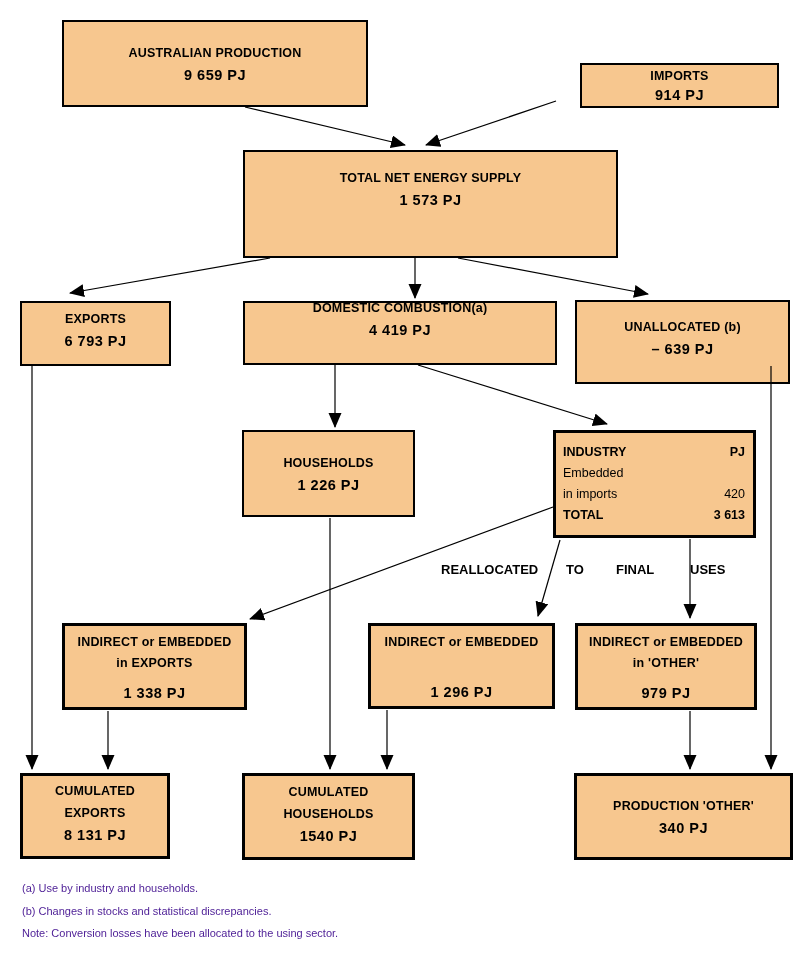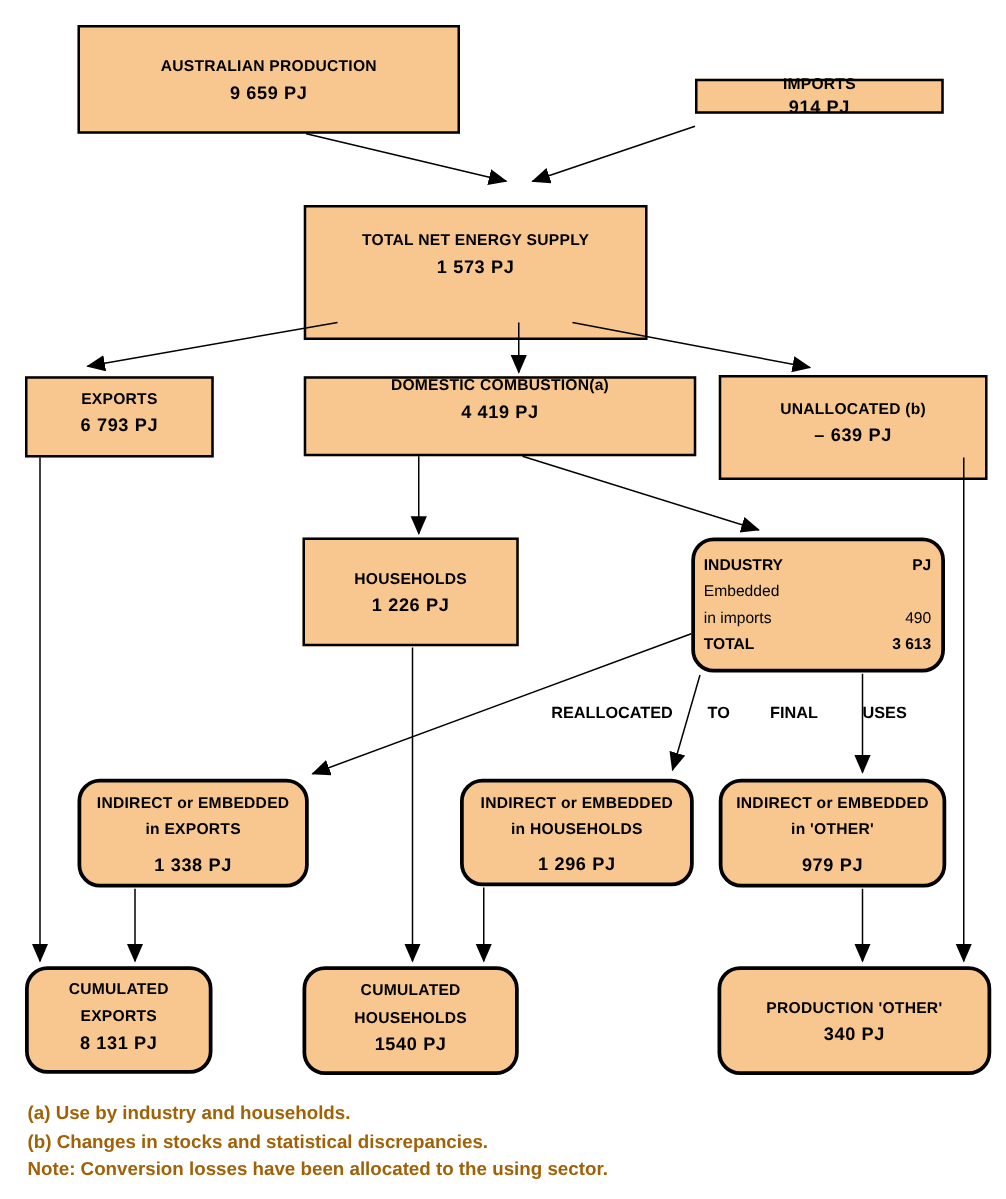--- a/index.html
+++ b/index.html
@@ -8,38 +8,38 @@
   .canvas { position:relative; width:805px; height:959px; background:#ffffff; overflow:hidden; }
 
   .node {
     position:absolute;
     background:#F7C78F;
     border:2px solid #000;
     display:flex; flex-direction:column;
     align-items:center; justify-content:center;
     text-align:center;
   }
-  .node.heavy { border-width:3px;border-radius:18px; }
+  .node.heavy { border-width:3px; }
 
   .t { font-weight:bold; font-size:12.5px; line-height:22px; letter-spacing:.2px; }
   .v { font-weight:bold; font-size:14.5px; line-height:22px; letter-spacing:.5px; }
 
   
   .split { justify-content:space-between; padding:6px 4px 5px 4px; }
 
   
   .itable { align-items:stretch; justify-content:center; padding:3px 8px 3px 7px; text-align:left; }
   .irow { display:flex; justify-content:space-between; align-items:baseline; line-height:21px; font-size:12.5px; }
   .irow.b { font-weight:bold; }
 
   .wires { position:absolute; left:0; top:0; width:805px; height:959px; z-index:20; pointer-events:none; }
 
   .cap { position:absolute; font-weight:bold; font-size:13px; white-space:nowrap;padding-left:23px; }
 
-  .note { position:absolute; left:22px; font-size:15px; color:#a16207; white-space:nowrap;font-weight:bold; }
+  .note { position:absolute; left:22px; font-size:11px; color:#4c1d95; white-space:nowrap; }
 </style>
 </head>
 <body>
 
 <div class="canvas">
 
   <svg class="wires" viewBox="0 0 805 959" aria-hidden="true">
     <defs>
       <marker id="ah" markerUnits="userSpaceOnUse" markerWidth="17" markerHeight="14" refX="14" refY="6.5" orient="auto">
         <path d="M0,0 L15,6.5 L0,13 Z" fill="#000"></path>
@@ -61,26 +61,26 @@
     <line x1="387" y1="710" x2="387" y2="769" stroke="#000" stroke-width="1.2" marker-end="url(#ah)"></line>
     <line x1="690" y1="711" x2="690" y2="769" stroke="#000" stroke-width="1.2" marker-end="url(#ah)"></line>
     <line x1="771" y1="366" x2="771" y2="769" stroke="#000" stroke-width="1.2" marker-end="url(#ah)"></line>
   </svg>
 
   <div class="node" style="left:62px;top:20px;width:306px;height:87px">
     <div class="t">AUSTRALIAN PRODUCTION</div>
     <div class="v">9 659 PJ</div>
   </div>
 
-  <div class="node" style="left:556px;top:63px;width:199px;height:28px">
+  <div class="node" style="left:580px;top:63px;width:199px;height:45px">
     <div class="t" style="line-height:19px">IMPORTS</div>
     <div class="v" style="line-height:19px">914 PJ</div>
   </div>
 
-  <div class="node" style="left:243px;top:164px;width:275px;height:108px;padding-bottom:30px">
+  <div class="node" style="left:243px;top:150px;width:375px;height:108px;padding-bottom:30px">
     <div class="t">TOTAL NET ENERGY SUPPLY</div>
     <div class="v">1 573 PJ</div>
   </div>
 
   <div class="node" style="left:20px;top:301px;width:151px;height:65px;padding-bottom:8px">
     <div class="t">EXPORTS</div>
     <div class="v">6 793 PJ</div>
   </div>
 
   <div class="node" style="left:243px;top:301px;width:314px;height:64px;padding-bottom:28px">
@@ -102,21 +102,21 @@
     <div class="irow b">
       <span>INDUSTRY</span>
       <span>PJ</span>
     </div>
     <div class="irow">
       <span>Embedded</span>
       <span></span>
     </div>
     <div class="irow">
       <span>in imports</span>
-      <span>490</span>
+      <span>420</span>
     </div>
     <div class="irow b">
       <span>TOTAL</span>
       <span>3 613</span>
     </div>
   </div>
 
   <span class="cap" style="left:418px;top:562px">REALLOCATED</span>
   <span class="cap" style="left:543px;top:562px">TO</span>
   <span class="cap" style="left:593px;top:562px">FINAL</span>
@@ -126,21 +126,20 @@
     <div>
       <div class="t" style="line-height:21px">INDIRECT or EMBEDDED</div>
       <div class="t" style="line-height:21px">in EXPORTS</div>
     </div>
     <div class="v" style="line-height:18px">1 338 PJ</div>
   </div>
 
   <div class="node heavy split" style="left:368px;top:623px;width:187px;height:86px">
     <div>
       <div class="t" style="line-height:21px">INDIRECT or EMBEDDED</div>
-      <div class="t" style="line-height:21px">in HOUSEHOLDS</div>
     </div>
     <div class="v" style="line-height:18px">1 296 PJ</div>
   </div>
 
   <div class="node heavy split" style="left:575px;top:623px;width:182px;height:87px">
     <div>
       <div class="t" style="line-height:21px">INDIRECT or EMBEDDED</div>
       <div class="t" style="line-height:21px">in 'OTHER'</div>
     </div>
     <div class="v" style="line-height:18px">979 PJ</div>

